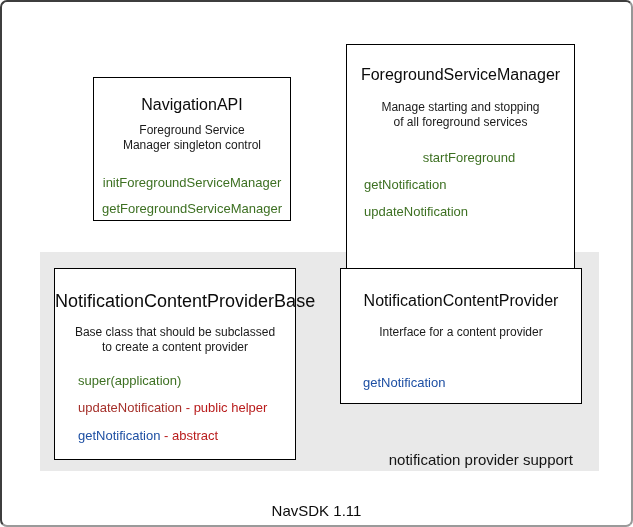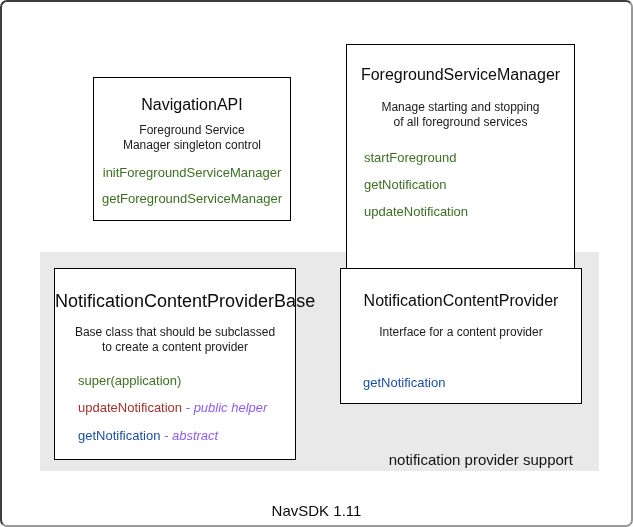--- a/index.html
+++ b/index.html
@@ -57,34 +57,34 @@
   .method {
     font-size: 13px;
     line-height: 16px;
     white-space: nowrap;
   }
   .box-nav .method { text-align: center; }
   .box-fsm .method  { text-align: left; padding-left: 17px; }
   .box-ncpb .method { text-align: left; padding-left: 23px; }
   .box-ncp .method  { text-align: left; padding-left: 22px; }
 
-  .box-nav .method.m-0  { margin-top: 12px; }
+  .box-nav .method.m-0  { margin-top: 22px; }
   .box-nav .method.m-1  { margin-top: 10px; }
-  .box-fsm .method.m-0  { margin-top: 20px; }
+  .box-fsm .method.m-0  { margin-top: 20px; text-align: center; }
   .box-fsm .method.m-1  { margin-top: 11px; }
   .box-fsm .method.m-2  { margin-top: 11px; }
   .box-ncpb .method.m-0 { margin-top: 18px; }
   .box-ncpb .method.m-1 { margin-top: 11px; }
   .box-ncpb .method.m-2 { margin-top: 12px; }
   .box-ncp .method.m-0  { margin-top: 35px; }
 
   .m-green { color: #3d7022; }
   .m-red   { color: #a5302a; }
   .m-blue  { color: #1d4fa3; }
-  .m-note  { color: #8b5cf6; font-style: italic; }
+  .m-note  { color: #b91c1c; }
 
   .group-panel {
     position: absolute;
     left: 38px;
     top: 250px;
     width: 559px;
     height: 219px;
     background: #e9e9e9;
   }
   .group-label {

